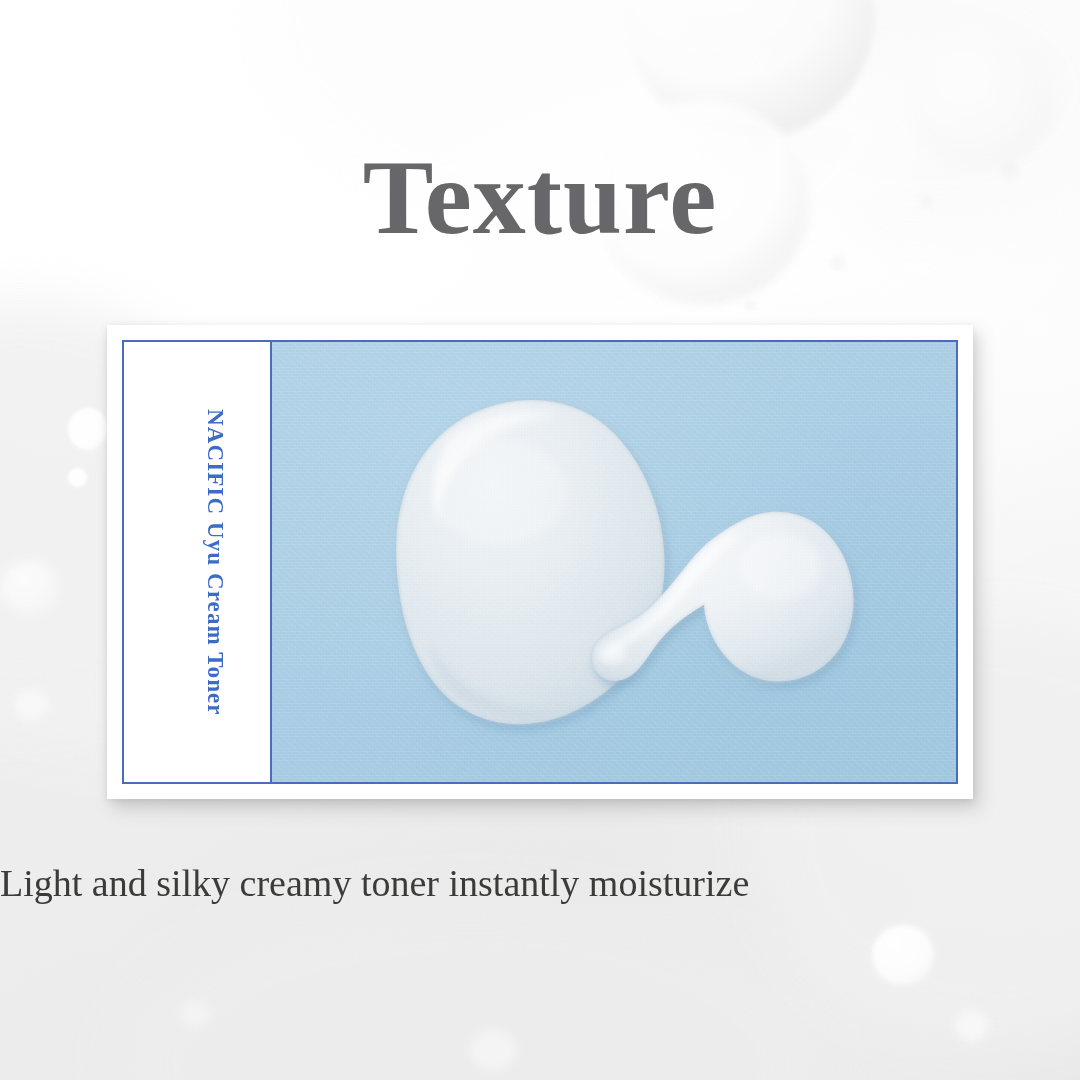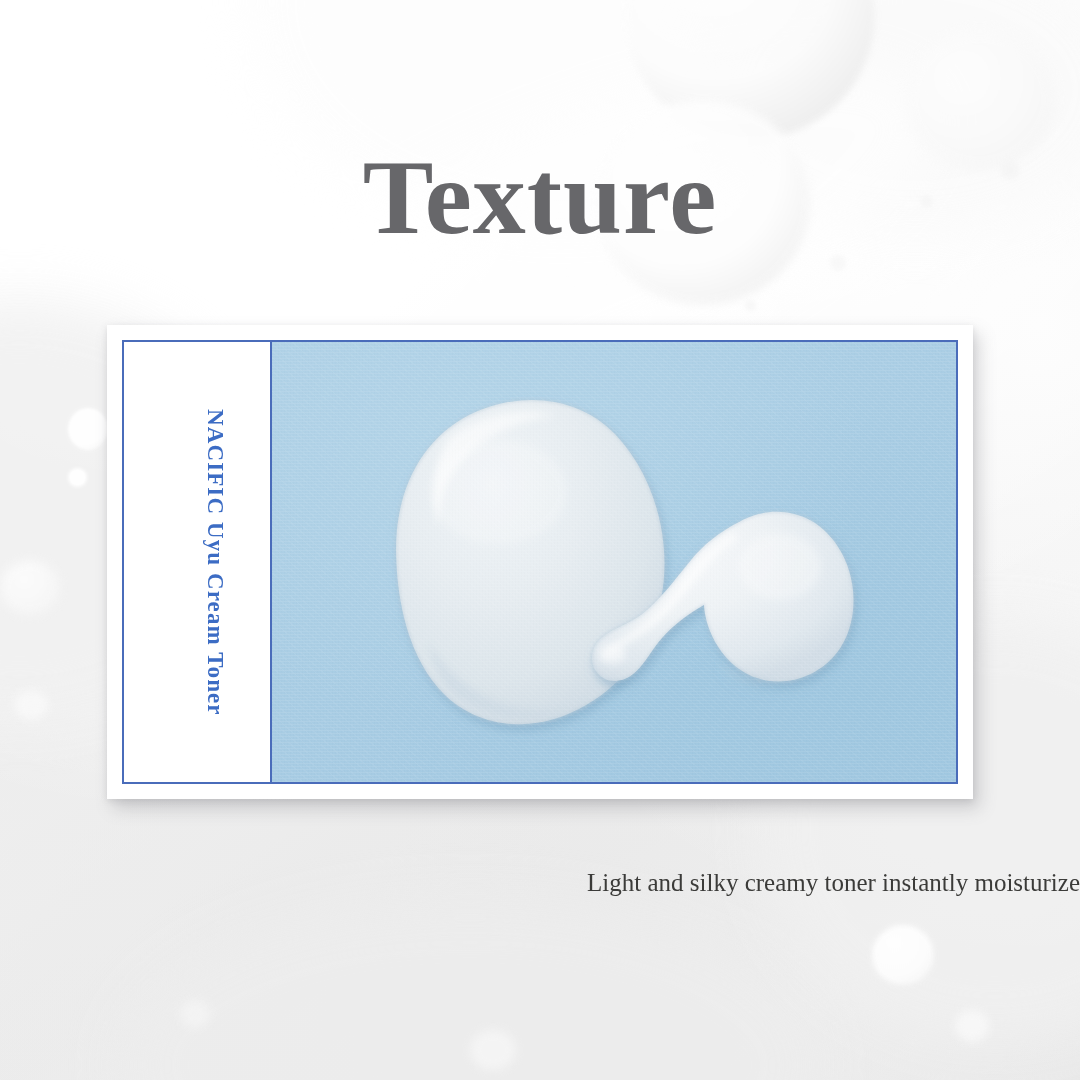--- a/index.html
+++ b/index.html
@@ -126,24 +126,24 @@
       repeating-linear-gradient(42deg,  rgba(255,255,255,.35) 0 1px, rgba(0,0,0,0) 1px 5px);
     pointer-events: none;
   }
 
   
   #caption {
     position: absolute;
     left: 0;
     right: 0;
     top: 856px;
-    text-align: right;
+    text-align: left;
     color: #3b3b39;
     font-family: "Liberation Serif", "DejaVu Serif", serif;
-    font-size: 25px;
+    font-size: 38px;
     line-height: 54px;
   }
   #caption div { white-space: nowrap; }
 </style>
 </head>
 <body>
 
 <div id="stage">
 
   <div class="bg-base"></div>

